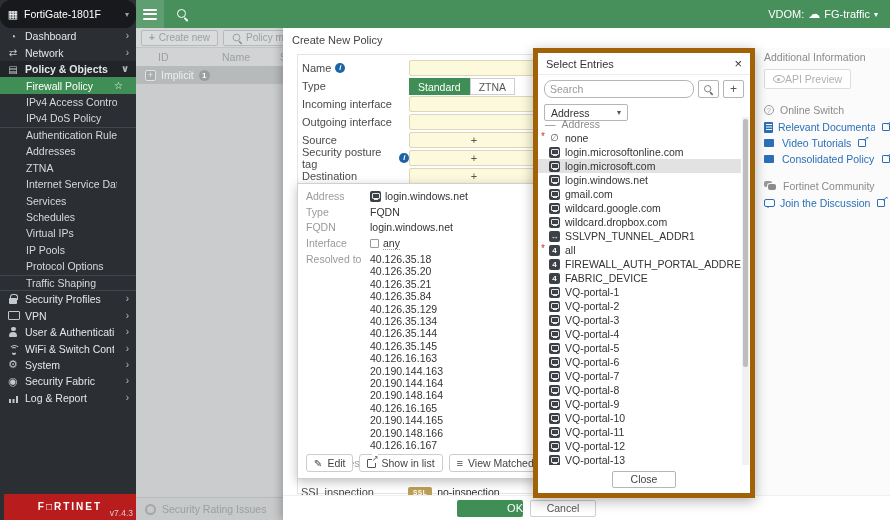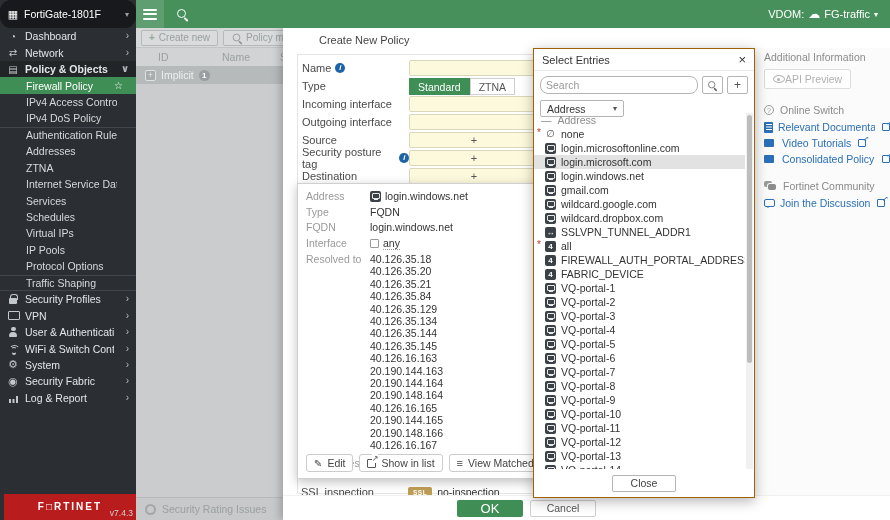--- a/index.html
+++ b/index.html
@@ -67,38 +67,38 @@
   .bg-tablehead span{position:absolute;top:3px;font-size:10.5px;}
   .bg-implicit{position:absolute;left:136px;top:66px;width:754px;height:18px;background:#b7babb;z-index:1;display:flex;align-items:center;gap:5px;padding-left:9px;color:#edeff0;font-size:10.5px;}
   .expand-ico{width:11px;height:11px;border:1px solid #dfe1e2;border-radius:2px;color:#e8eaeb;font-size:9px;line-height:9px;text-align:center;background:#a9adae;}
   .expand-ico::before{content:"+";}
   .count-badge{min-width:11px;height:11px;border-radius:6px;background:#9a9ea0;color:#fff;font-size:8px;line-height:11px;text-align:center;padding:0 2px;font-weight:bold;}
   .count-badge.dark{background:#6d7276;}
   .bg-statusbar{position:absolute;left:136px;top:497px;width:754px;height:23px;background:#c7c9ca;border-top:1px solid #b7babb;display:flex;align-items:center;gap:6px;padding-left:9px;color:#9aa0a1;z-index:1;}
   .ring{width:11px;height:11px;border:2.5px solid #a3a7a8;border-radius:50%;}
 
   
-  .form-panel{position:absolute;left:283px;top:28px;width:607px;height:492px;background:#fff;z-index:2;box-shadow:-3px 0 8px rgba(0,0,0,.22);padding-left:27px;}
+  .form-panel{position:absolute;left:283px;top:28px;width:607px;height:492px;background:#fff;z-index:2;box-shadow:-3px 0 8px rgba(0,0,0,.22);}
   .fp-title{height:22px;padding:6px 0 0 9px;font-size:11px;color:#444;}
   .gutter{position:absolute;right:0;top:20px;width:135px;bottom:25px;background:#fbfbfb;padding:3px 0 0 9px;}
   .fp-body{position:absolute;left:14px;top:26px;width:454px;bottom:26px;border:1px solid #e4e4e4;background:#fff;padding-top:3px;}
   .frow{display:flex;align-items:center;margin:2px 0 2px 4px;height:16px;}
   .flabel{width:107px;flex:0 0 107px;font-size:11px;color:#4a4a4a;display:flex;align-items:center;gap:4px;}
   .info-i{width:10px;height:10px;border-radius:50%;background:#1d64a6;color:#fff;font-size:7.5px;line-height:10px;text-align:center;font-weight:bold;font-style:italic;}
   .info-i::before{content:"i";}
   .inp{width:130px;height:16px;background:#fdf9dd;border:1px solid #dcd7ba;border-radius:2px;font-size:10.5px;padding:0 4px;color:#333;}
   .plusbox{width:130px;height:16px;background:#fdf9dd;border:1px solid #dcd7ba;border-radius:2px;text-align:center;color:#555;font-size:11px;line-height:14px;cursor:pointer;}
   .plusbox::before{content:"+";}
   .seg{display:flex;}
   .seg .opt{height:17px;padding:0 8px;font-size:10.5px;line-height:16px;border:1px solid #cfcfcf;background:#fff;color:#555;cursor:pointer;}
   .seg .opt.on{background:var(--accent);border-color:var(--accent);color:#fff;}
   .frow-ssl{position:absolute;left:18px;top:458px;display:flex;align-items:center;z-index:1;}
   .ssl-badge{display:inline-block;background:var(--ssl-badge);color:#fff;font-size:6.5px;font-weight:bold;border-radius:2px;padding:2px 5px;margin-right:5px;letter-spacing:.5px;}
   .fp-footer{position:absolute;left:0;right:0;bottom:0;height:25px;background:#fff;border-top:1px solid #f0f0f0;z-index:2;}
-  .btn-ok{position:absolute;left:174px;top:4px;width:66px;height:17px;background:var(--accent);color:#fff;border-radius:2px;font-size:13px;text-align:center;line-height:17px;cursor:pointer;}
+  .btn-ok{position:absolute;left:174px;top:4px;width:66px;height:17px;background:var(--accent);color:#fff;border-radius:2px;font-size:11px;text-align:right;line-height:17px;cursor:pointer;}
   .btn-cancel{position:absolute;left:247px;top:4px;width:66px;height:17px;background:#fff;border:1px solid #cfcfcf;color:#555;border-radius:2px;font-size:10.5px;text-align:center;line-height:15px;cursor:pointer;}
 
   
   .g-title{color:#8b8b8b;font-size:10.5px;margin-bottom:6px;}
   .api-btn{display:inline-flex;align-items:center;border:1px solid #ddd;border-radius:2px;background:#fff;color:#b0b0b0;padding:3px 8px;font-size:10.5px;}
   .ic-eye{position:relative;width:12px;height:8px;border:1.2px solid #b5b5b5;border-radius:50%;}
   .ic-eye::after{content:"";position:absolute;left:3.2px;top:1.6px;width:3px;height:3px;border-radius:50%;background:#b5b5b5;}
   .g-sec{color:#8b8b8b;display:flex;align-items:center;gap:6px;margin:15px 0 5px;}
   .qcirc{width:10px;height:10px;border:1.2px solid #9a9a9a;border-radius:50%;color:#9a9a9a;font-size:7px;line-height:9px;text-align:center;}
   .qcirc::before{content:"?";}
@@ -136,21 +136,21 @@
   
   .eicon{position:relative;width:11px;height:11px;flex:0 0 11px;}
   .eicon.sq-fqdn,.eicon.sq-ipv4,.eicon.sq-range{background:#3c4147;border-radius:2px;}
   .sq-fqdn::after{content:"";position:absolute;left:2px;top:2.5px;width:6px;height:4px;border:1px solid #e9e9e9;border-radius:1px;}
   .sq-fqdn::before{content:"";position:absolute;left:3.5px;top:8px;width:4px;height:1px;background:#e9e9e9;}
   .sq-ipv4::after{content:"4";position:absolute;inset:0;color:#fff;font-size:8px;font-weight:bold;text-align:center;line-height:11px;}
   .sq-range::after{content:"\2194";position:absolute;inset:0;color:#fff;font-size:8px;text-align:center;line-height:11px;}
   .ico-none::after{content:"\2205";position:absolute;left:1px;top:-1px;font-size:10px;color:#555;}
 
   
-  .select-panel{position:absolute;left:533px;top:48px;width:222px;height:450px;background:#fff;border:1px solid #a16207;box-shadow:0 3px 12px rgba(0,0,0,.3);z-index:4;}
+  .select-panel{position:absolute;left:533px;top:48px;width:222px;height:450px;background:#fff;border:5px solid #a16207;box-shadow:0 3px 12px rgba(0,0,0,.3);z-index:4;}
   .sp-head{height:22px;display:flex;align-items:center;padding:0 8px;border-bottom:1px solid #ececec;color:#333;font-size:11px;}
   .sp-x{margin-left:auto;font-size:13px;color:#333;cursor:pointer;line-height:13px;}
   .sp-search{display:flex;gap:4px;padding:5px 6px 3px 6px;align-items:center;}
   .sp-input{flex:1;height:18px;border:1px solid #b5b5b5;border-radius:8px;padding:0 5px;font-size:10.5px;color:#333;outline:none;min-width:0;}
   .sp-input::placeholder{color:#999;}
   .sp-btn{width:21px;height:18px;border:1px solid #b5b5b5;border-radius:2px;background:#fff;display:flex;align-items:center;justify-content:center;color:#555;cursor:pointer;font-size:12px;}
   .sp-cat{margin:3px 0 0 6px;display:flex;align-items:center;justify-content:space-between;border:1px solid #b5b5b5;border-radius:2px;height:17px;width:84px;padding:0 6px;color:#333;cursor:pointer;}
   .sp-cat .caret{font-size:8px;color:#555;}
   .sp-list{position:absolute;left:0;top:64px;right:9px;bottom:28px;overflow:hidden;}
   .sp-group{display:flex;gap:6px;align-items:center;height:14px;padding-left:7px;color:#8b8b8b;}

